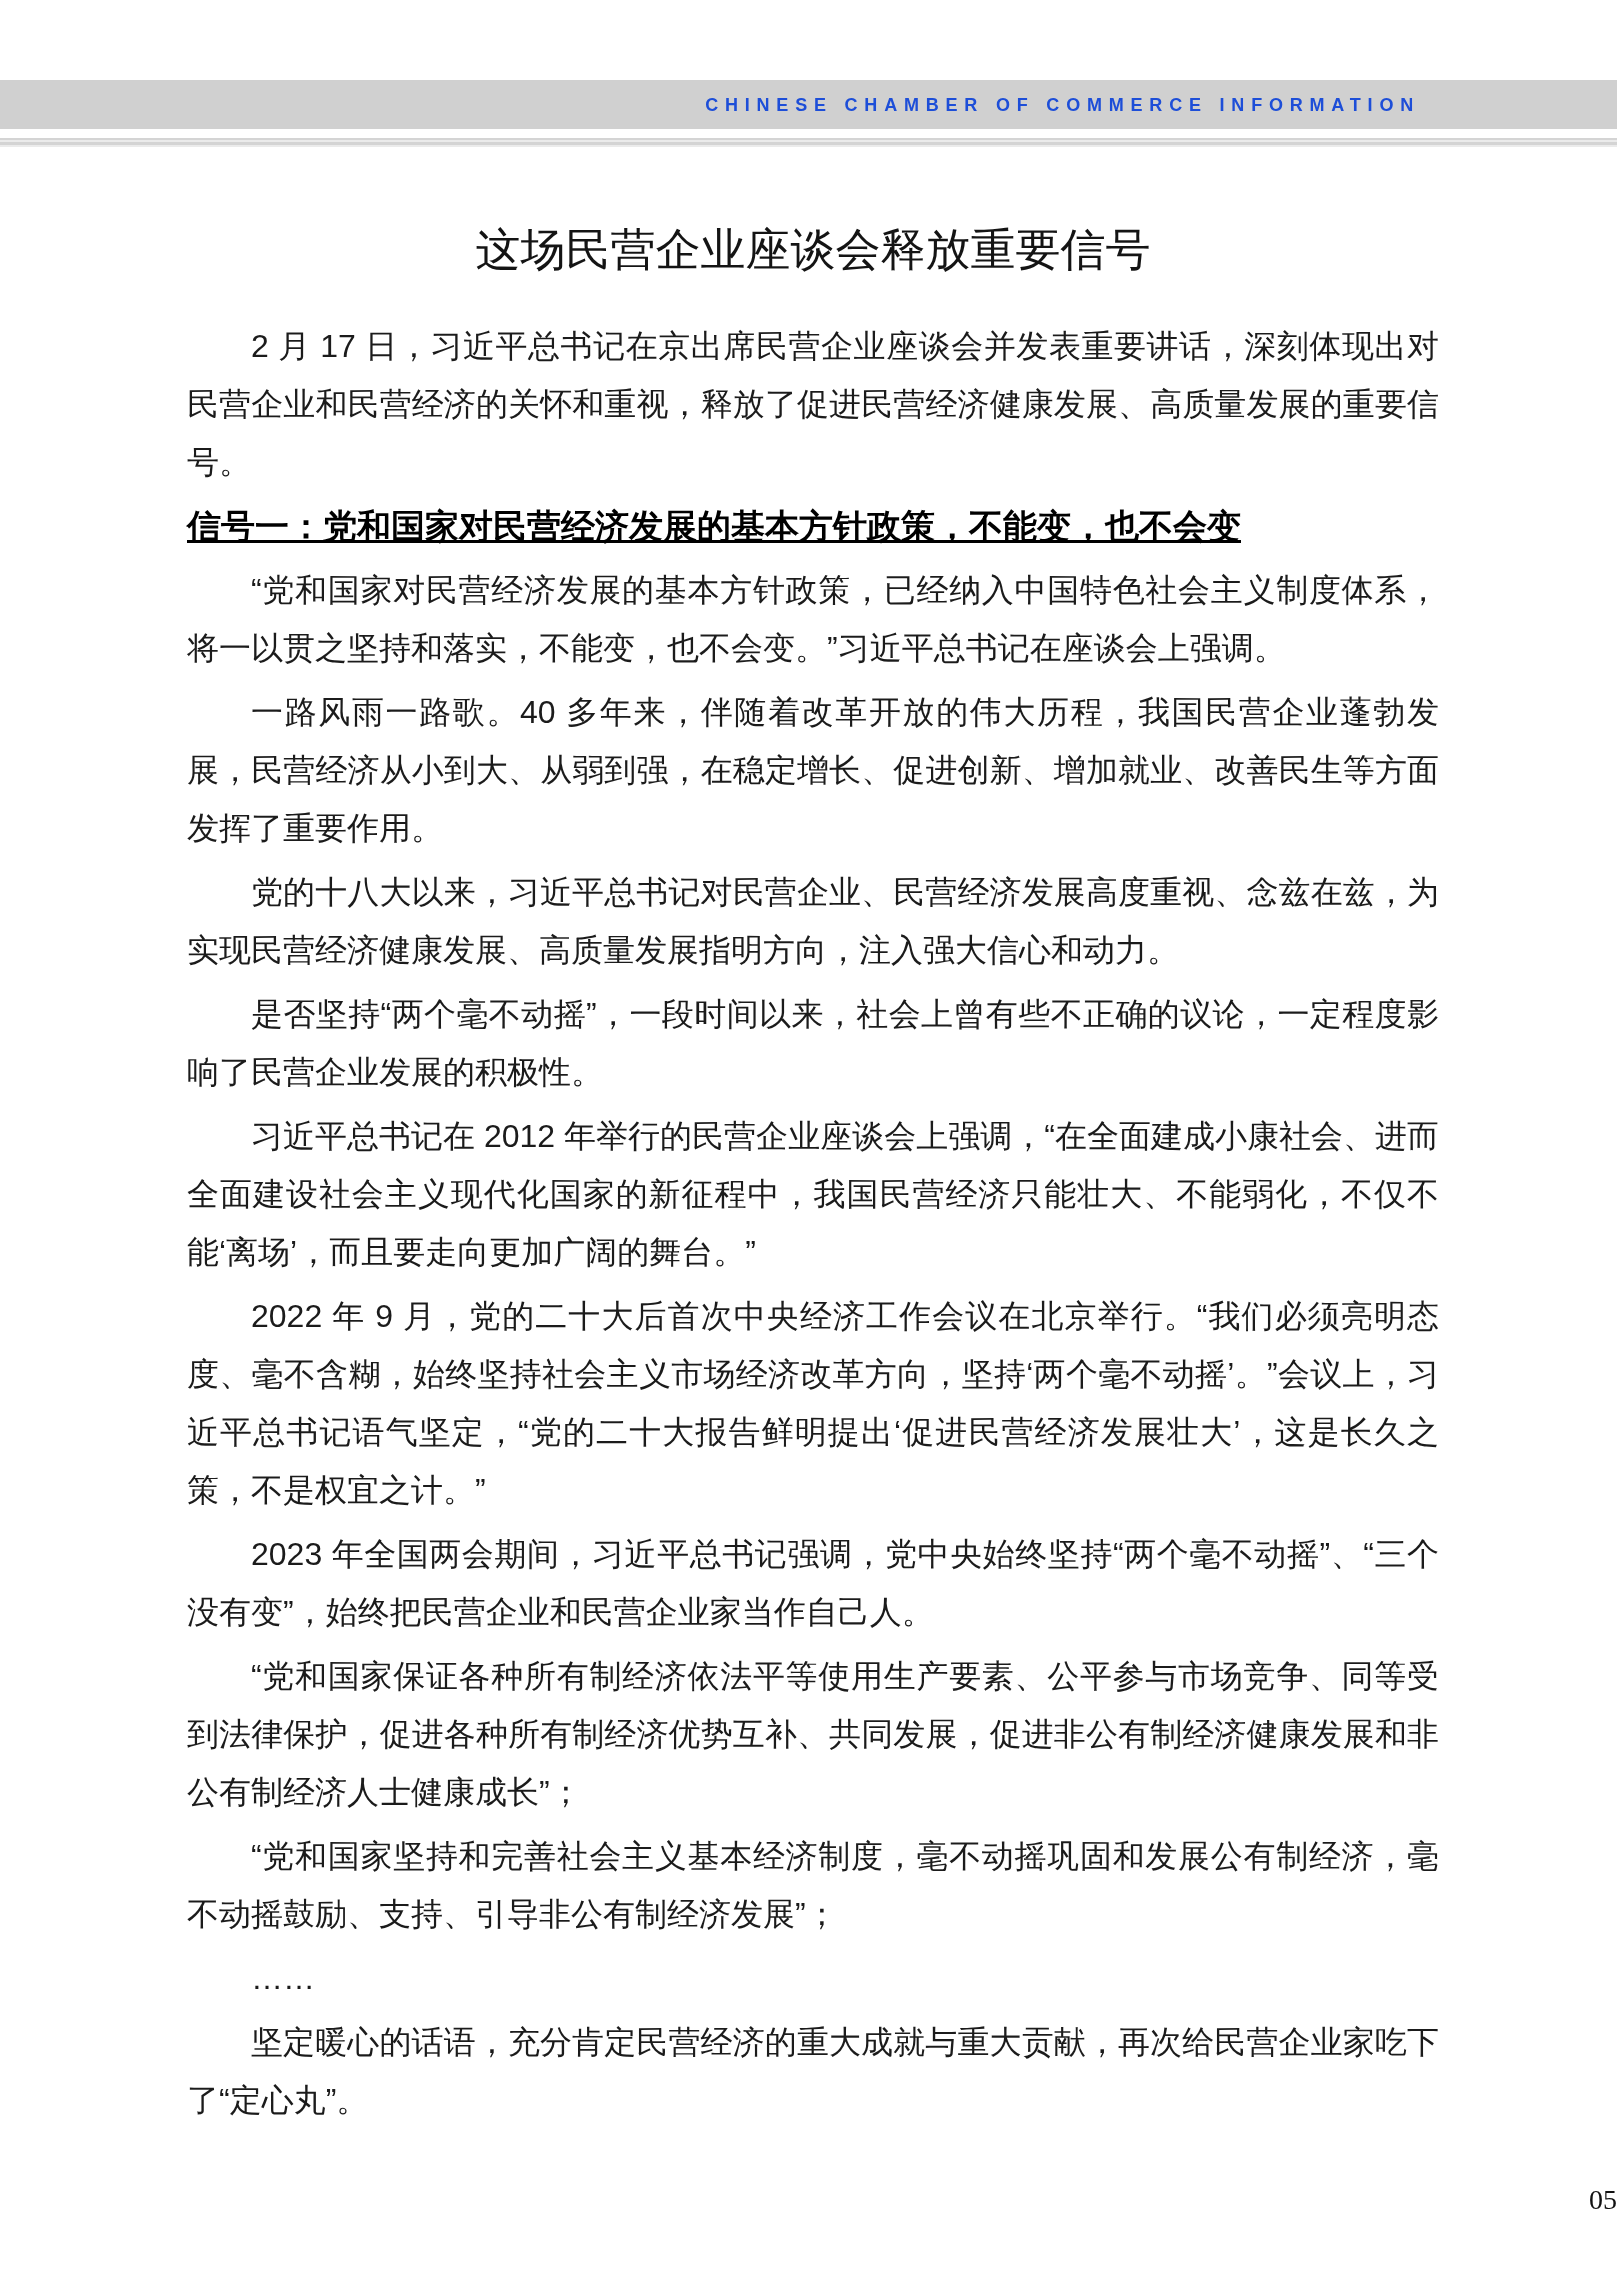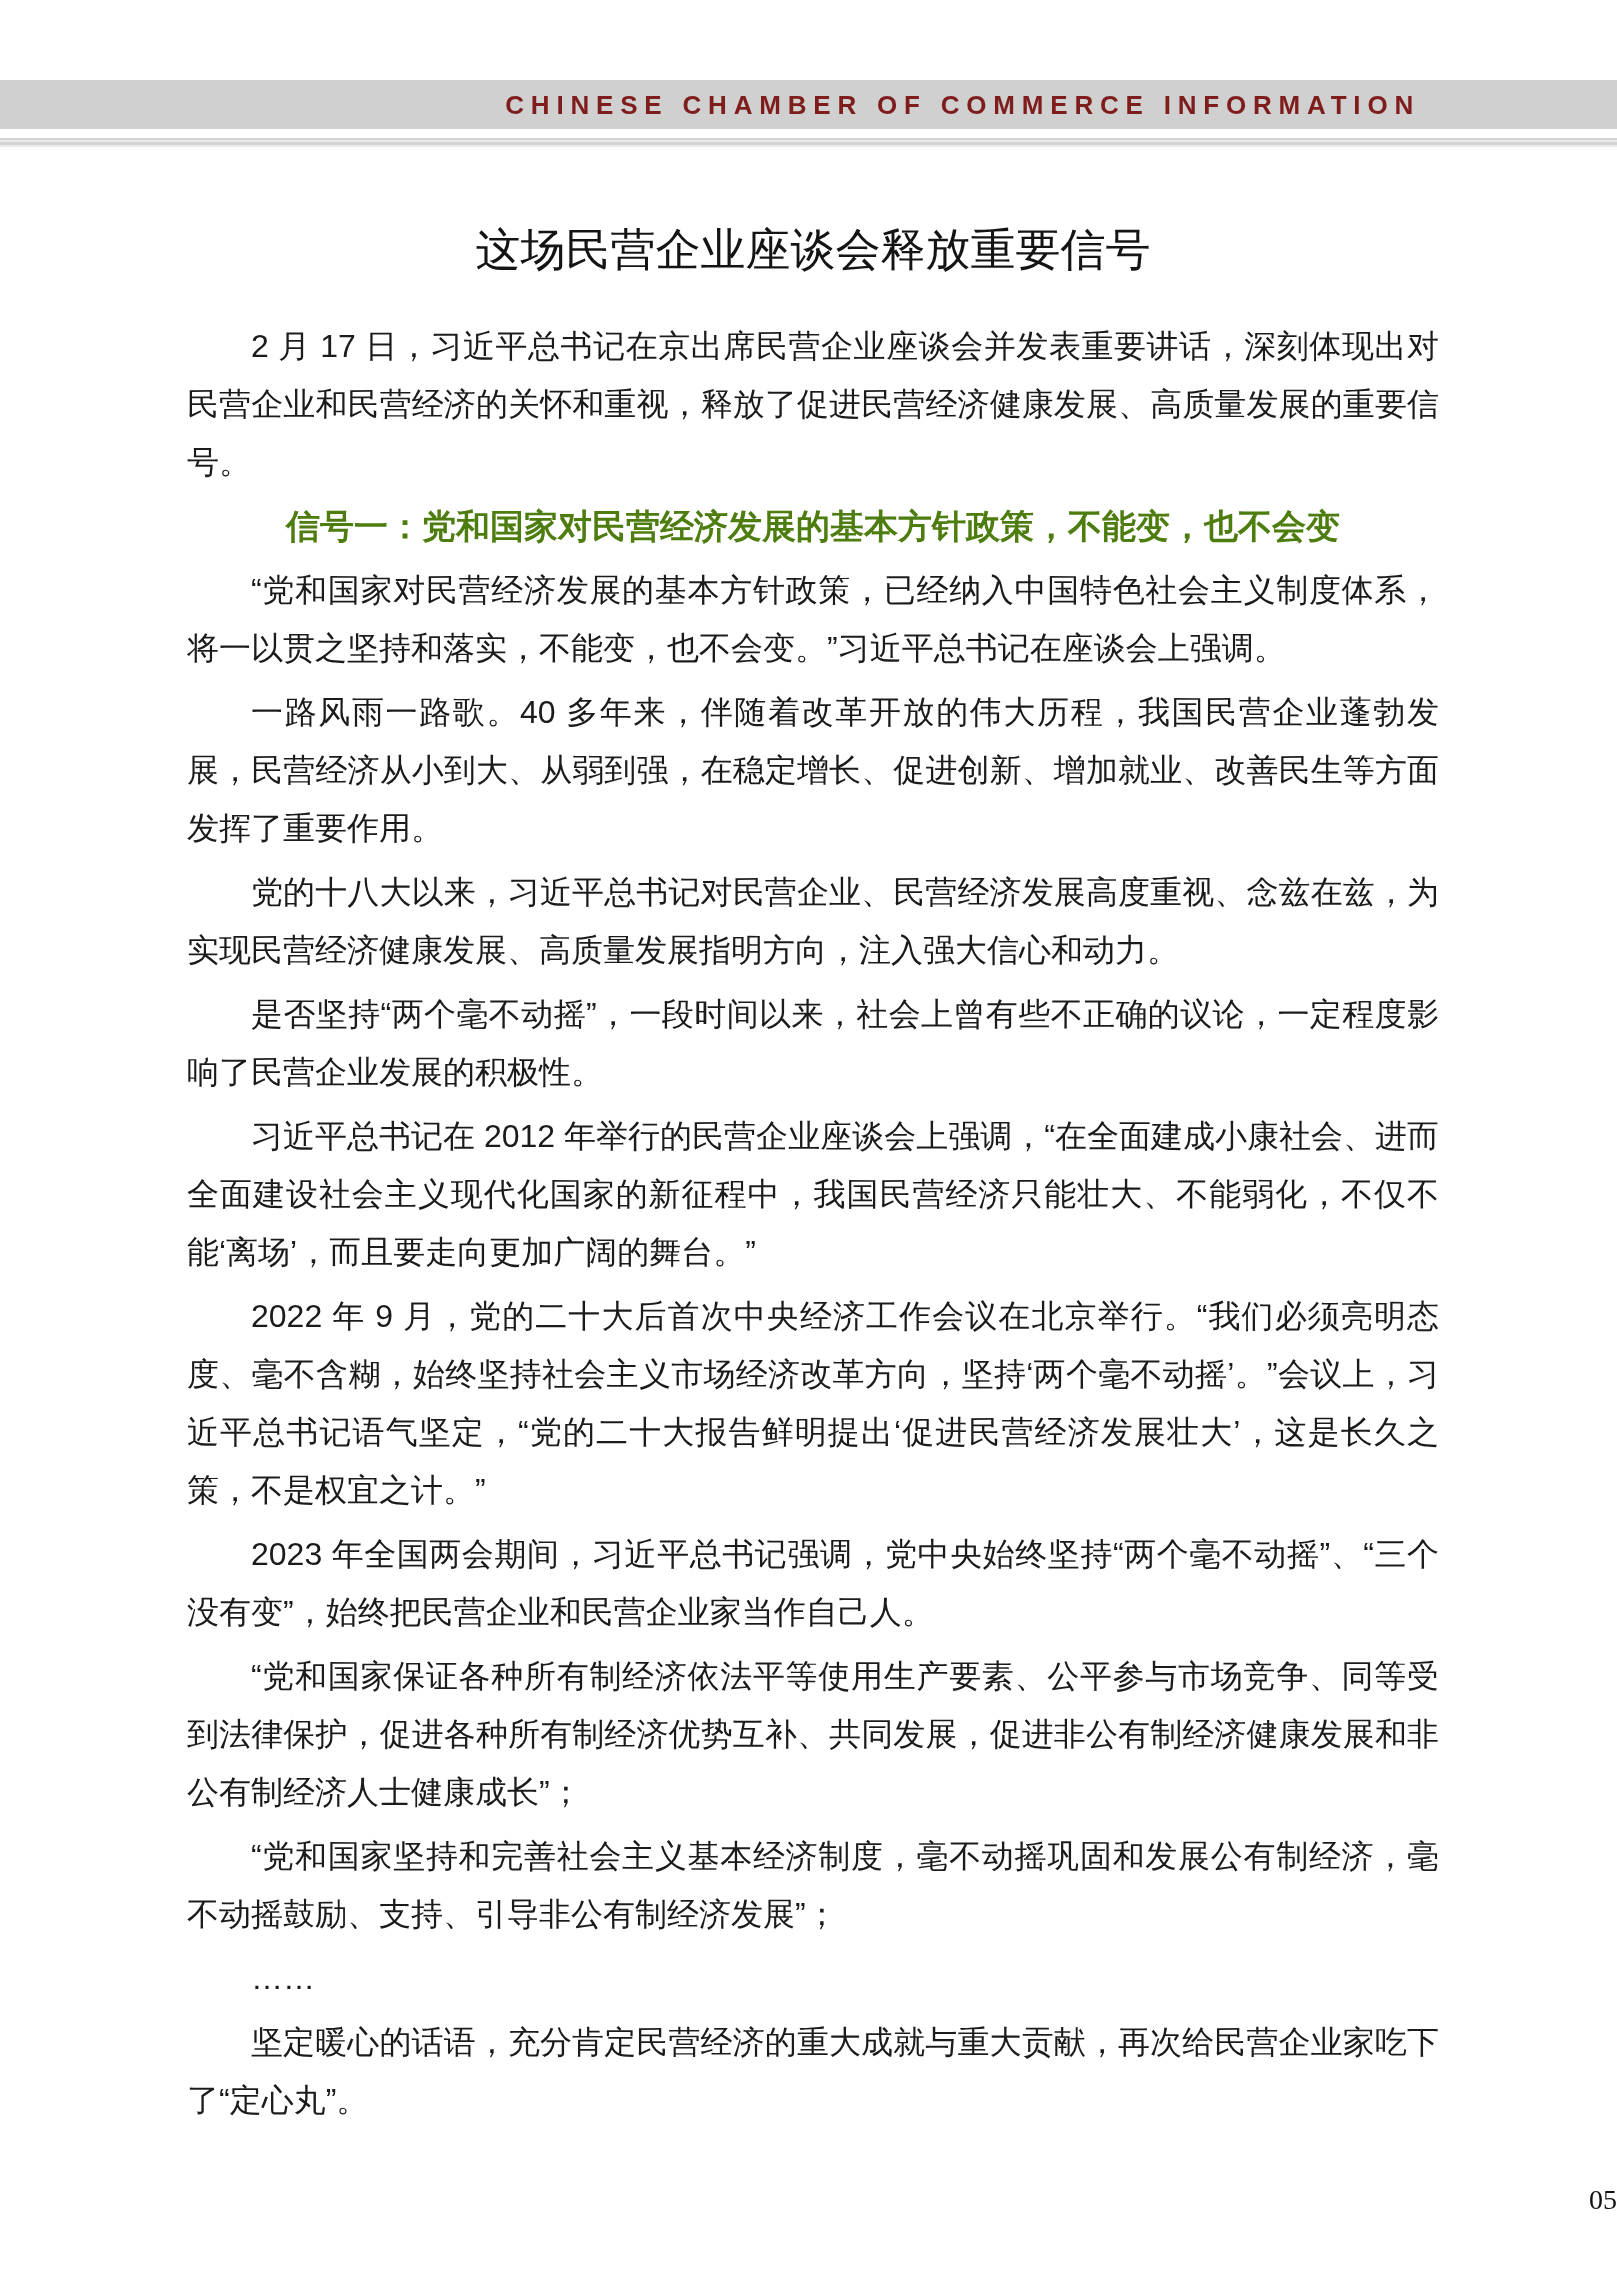--- a/index.html
+++ b/index.html
@@ -15,24 +15,24 @@
   .banner {
     position:absolute;
     top:80px; left:0;
     width:100%; height:49px;
     background:#d0d0d0;
   }
   .banner-text {
     position:absolute;
     top:50%; right:197px;
     transform:translateY(-50%);
-    font-size:26px;
+    font-size:18px;
     font-weight:bold;
     letter-spacing:6.8px;
-    color:#7f1d1d;
+    color:#1d4ed8;
     white-space:nowrap;
   }
   .stripe-band {
     position:absolute;
     top:138px; left:0;
     width:100%; height:9px;
     background:repeating-linear-gradient(to bottom, #d4d4d4 0 2.3px, #ebebeb 2.3px 4.5px);
   }
   
   .content {
@@ -53,24 +53,24 @@
     margin:6px;
     font-size:32px;
     line-height:58px;
     color:#1b1b1b;
     text-align:justify;
     text-indent:2em;
   }
   p.subhead {
     font-size:34px;
     font-weight:bold;
-    color:#4d7c0f;
-    text-align:center;
+    color:#000000;
     text-indent:0;
     line-height:58px;
+    text-decoration:underline;
   }
   
   .page-number {
     position:absolute;
     bottom:68px; left:0;
     width:100%;
     text-align:right;
     font-family:"Liberation Serif", serif;
     font-size:28px;
     color:#111111;

